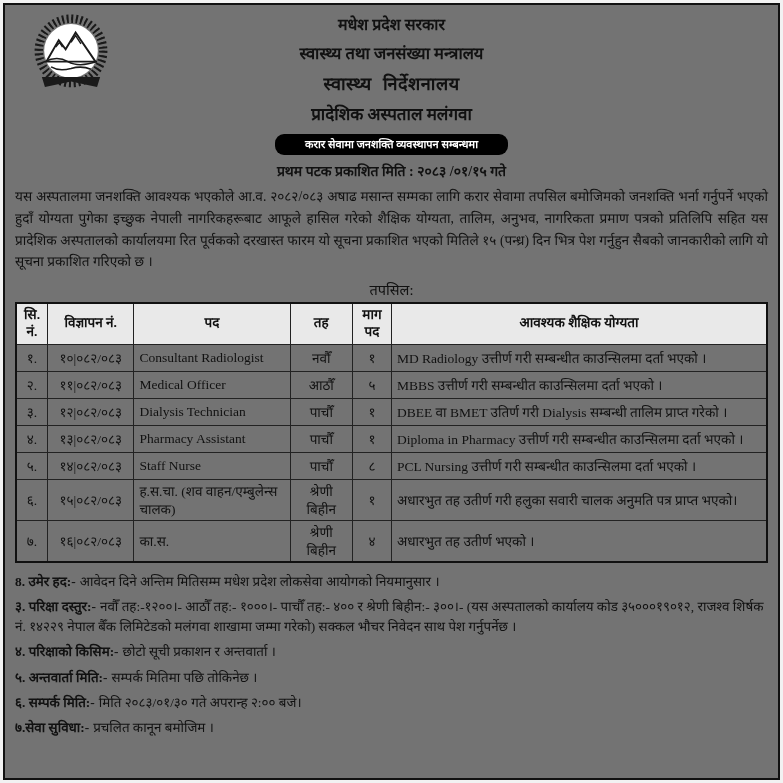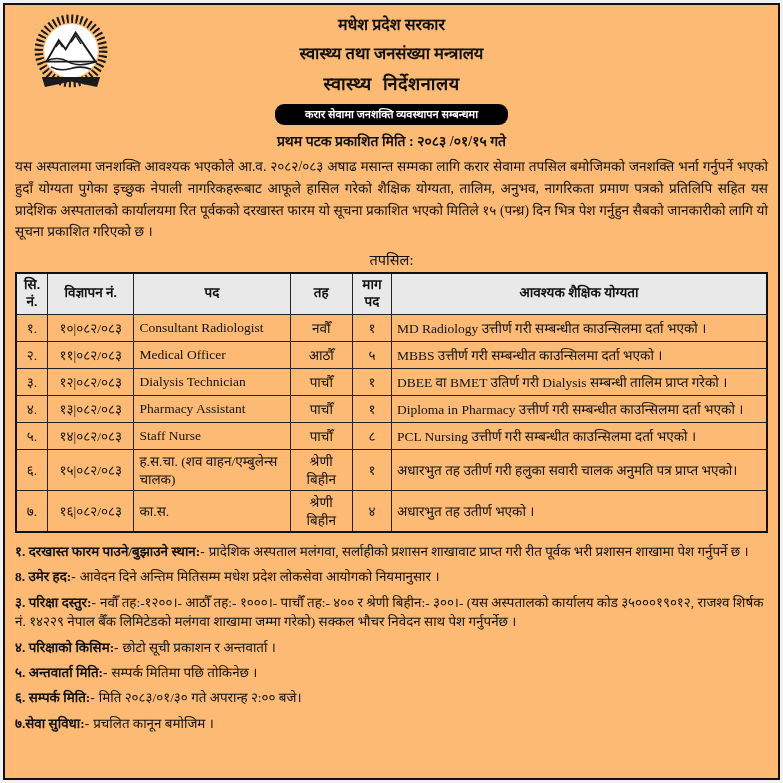--- a/index.html
+++ b/index.html
@@ -5,21 +5,21 @@
   html,body { margin:0; padding:0; }
   body {
     width:783px; height:783px; overflow:hidden;
     background:#f2f2f2;
     font-family:"Liberation Serif","DejaVu Serif",serif;
     color:#111;
   }
   .page {
     position:absolute; left:3px; top:3px; right:3px; bottom:3px;
     border:2px solid var(--border,#111);
-    background:#fdba74;
+    background:#737373;
     padding:4px 10px 6px;
     box-sizing:border-box;
   }
   
   .header { position:relative; text-align:center; }
   .logo { position:absolute; left:10px; top:2px; width:92px; height:92px; }
   .t1 { font-size:16px;  font-weight:bold; padding-top:4px; }
   .t2 { font-size:16.5px;font-weight:bold; padding-top:6px; }
   .t3 { font-size:18px;  font-weight:bold; padding-top:7px; letter-spacing:.5px;font-family:Liberation Mono, monospace; }
   .t4 { font-size:17px;  font-weight:bold; padding-top:7px; }
@@ -70,20 +70,21 @@
         <path d="M28 66 L44 38 L53 50 L66 28 L92 66 Z" fill="#ffffff" stroke="#1a1a1a" stroke-width="2.5"></path>
         <path d="M40 47 l5 -6 4 6 M60 41 l6 -9 7 11" fill="none" stroke="#1a1a1a" stroke-width="1.8"></path>
         <path d="M26 66 Q 42 58 56 66 T 94 66" fill="none" stroke="#1a1a1a" stroke-width="2"></path>
         <path d="M34 73 q 10 6 26 2 q 14 -4 26 1" fill="none" stroke="#1a1a1a" stroke-width="2"></path>
         <path d="M22 86 L98 86 L94 99 L60 92 L26 99 Z" fill="#1a1a1a"></path>
       </svg>
     </span>
     <div class="t1">मधेश प्रदेश सरकार</div>
     <div class="t2">स्वास्थ्य तथा जनसंख्या मन्त्रालय</div>
     <div class="t3">स्वास्थ्य निर्देशनालय</div>
+    <div class="t4">प्रादेशिक अस्पताल मलंगवा</div>
   </div>
 
   <div class="banner">करार सेवामा जनशक्ति व्यवस्थापन सम्बन्धमा</div>
 
   <div class="pubdate">प्रथम पटक प्रकाशित मिति : २०८३ /०१/१५ गते</div>
 
   <div class="intro">यस अस्पतालमा जनशक्ति आवश्यक भएकोले आ.व. २०८२/०८३ अषाढ मसान्त सम्मका लागि करार सेवामा तपसिल बमोजिमको जनशक्ति भर्ना गर्नुपर्ने भएको हुदाँ योग्यता पुगेका इच्छुक नेपाली नागरिकहरूबाट आफूले हासिल गरेको शैक्षिक योग्यता, तालिम, अनुभव, नागरिकता प्रमाण पत्रको प्रतिलिपि सहित यस प्रादेशिक अस्पतालको कार्यालयमा रित पूर्वकको दरखास्त फारम यो सूचना प्रकाशित भएको मितिले १५ (पन्ध्र) दिन भित्र पेश गर्नुहुन सैबको जानकारीको लागि यो सूचना प्रकाशित गरिएको छ ।</div>
 
   <div class="tbl-caption">तपसिल:</div>
 
@@ -166,21 +167,20 @@
       <td class="c">१६|०८२/०८३</td>
       <td>का.स.</td>
       <td class="c">श्रेणी बिहीन</td>
       <td class="c">४</td>
       <td>अधारभुत तह उतीर्ण भएको ।</td>
     </tr>
   </tbody>
   </table>
 
   <div class="notes">
-    <div class="note"><span class="note-label">१. दरखास्त फारम पाउने/बुझाउने स्थान:-</span><span class="note-text">प्रादेशिक अस्पताल मलंगवा, सर्लाहीको प्रशासन शाखावाट प्राप्त गरी रीत पूर्वक भरी प्रशासन शाखामा पेश गर्नुपर्ने छ ।</span></div>
 
     <div class="note"><span class="note-label">8. उमेर हद:-</span><span class="note-text">आवेदन दिने अन्तिम मितिसम्म मधेश प्रदेश लोकसेवा आयोगको नियमानुसार ।</span></div>
 
     <div class="note"><span class="note-label">३. परिक्षा दस्तुर:-</span><span class="note-text">नवौँ तह:-१२००।- आठौँ तह:- १०००।- पाचौँ तह:- ४०० र श्रेणी बिहीन:- ३००।- (यस अस्पतालको कार्यालय कोड ३५०००१९०१२, राजश्व शिर्षक नं. १४२२९ नेपाल बैँक लिमिटेडको मलंगवा शाखामा जम्मा गरेको) सक्कल भौचर निवेदन साथ पेश गर्नुपर्नेछ ।</span></div>
 
     <div class="note"><span class="note-label">४. परिक्षाको किसिम:-</span><span class="note-text">छोटो सूची प्रकाशन र अन्तवार्ता ।</span></div>
 
     <div class="note"><span class="note-label">५. अन्तवार्ता मिति:-</span><span class="note-text">सम्पर्क मितिमा पछि तोकिनेछ ।</span></div>
 
     <div class="note"><span class="note-label">६. सम्पर्क मिति:-</span><span class="note-text">मिति २०८३/०१/३० गते अपरान्ह २:०० बजे।</span></div>

